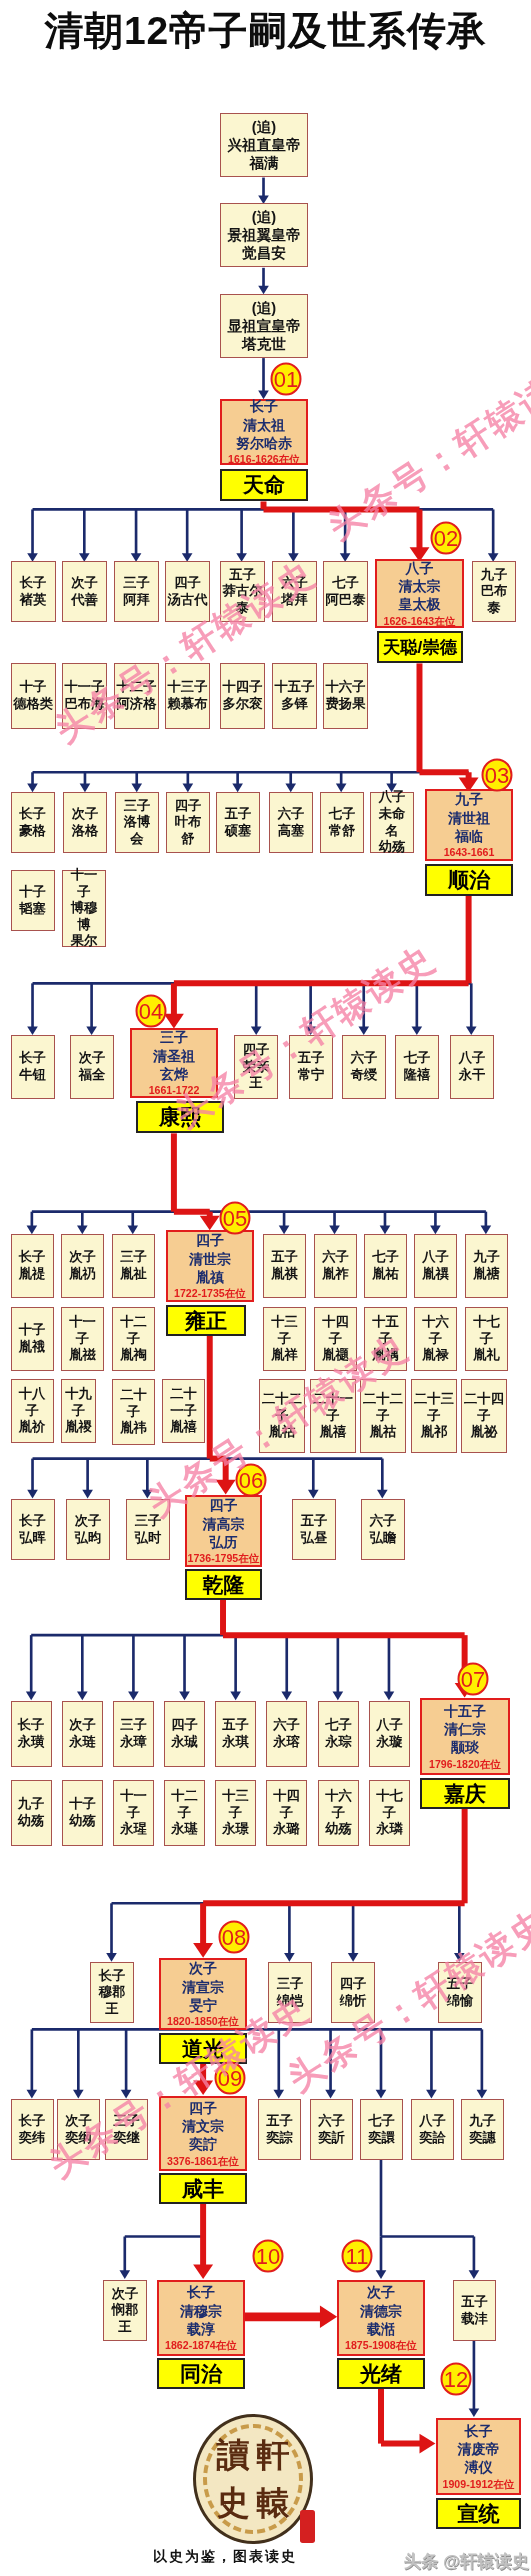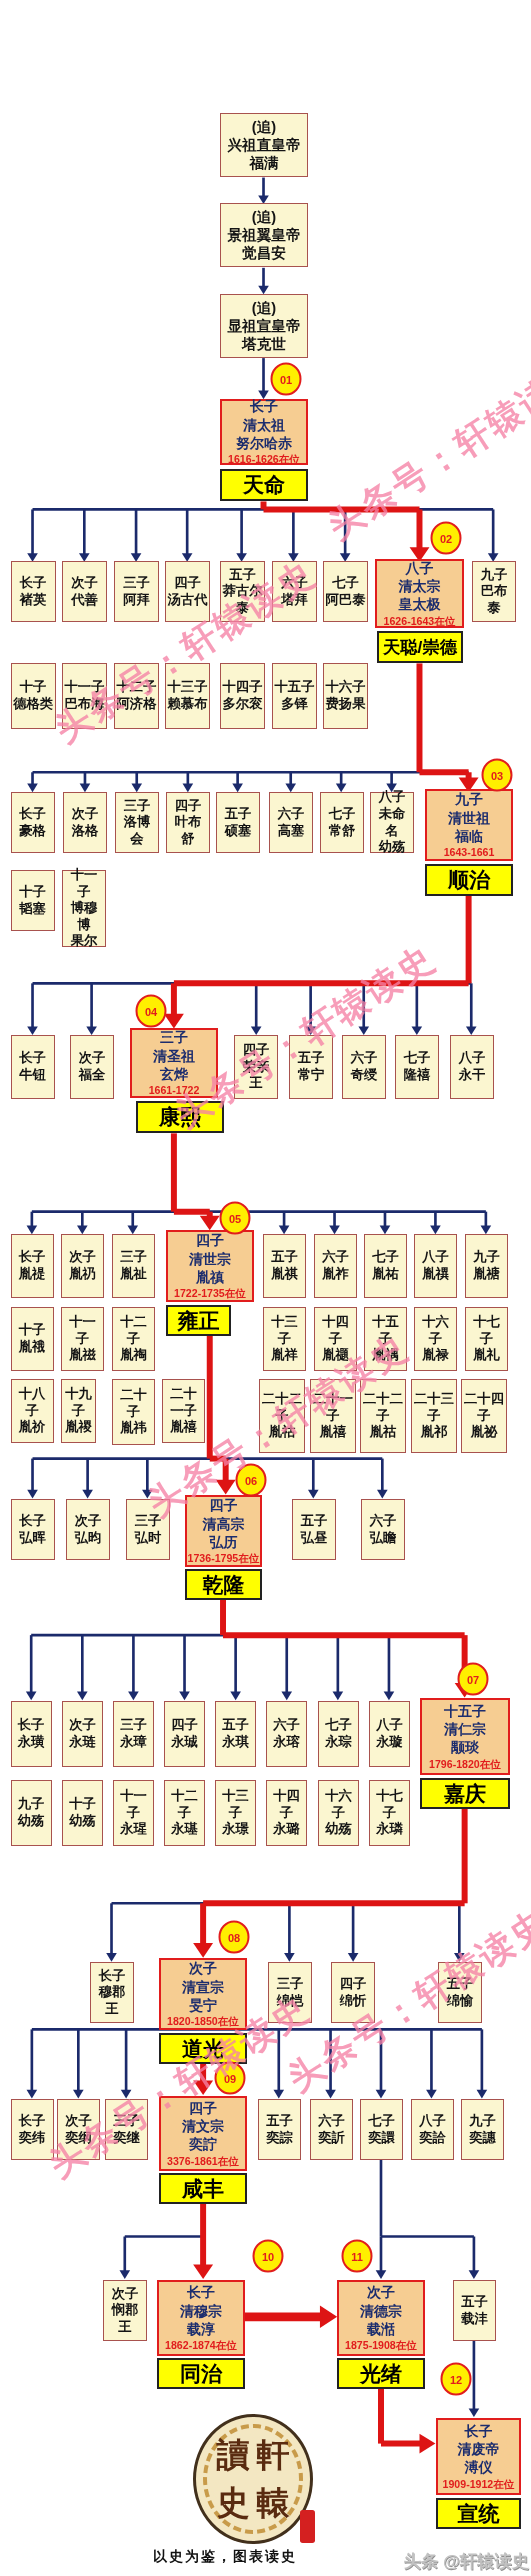--- a/index.html
+++ b/index.html
@@ -14,21 +14,21 @@
        justify-content:center;text-align:center;font-weight:700;color:#141414;font-size:13.3px;
        line-height:1.25;white-space:pre-line;box-sizing:border-box;z-index:2;padding:1.3px;}
   .anc{font-size:14.6px;font-weight:800;}
   .emp{background:#f6cd92;border:2.7px solid #e11d1d;flex-direction:column;}
   .emp .nm{color:#1c2d6e;font-size:14px;font-weight:800;white-space:pre-line;line-height:1.3;}
   .emp .yr{color:#e11d1d;font-size:10.6px;font-weight:800;margin-top:1.3px;white-space:nowrap;}
   .era{position:absolute;background:#ffff00;border:2px solid #222;display:flex;align-items:center;
        justify-content:center;font-weight:900;color:#000;font-size:21px;box-sizing:border-box;
        z-index:3;white-space:nowrap;}
   .badge{position:absolute;width:31px;height:33px;border-radius:50%;background:#ffef00;
-       border:2px solid #e11d1d;color:#e11d1d;font-weight:700;font-size:11px;display:flex;
+       border:2px solid #e11d1d;color:#e11d1d;font-weight:400;font-size:22px;display:flex;
        align-items:center;justify-content:center;transform:translate(-50%,-50%);z-index:4;
        box-sizing:border-box;}
   .wm{position:absolute;color:rgba(245,130,165,.78);font-size:35px;font-weight:900;
        transform:rotate(-33deg);transform-origin:left top;letter-spacing:2.7px;white-space:nowrap;
        z-index:5;pointer-events:none;}
   .seal{position:absolute;left:193px;top:2414px;width:120px;height:130px;border:3.3px solid #42301c;
        border-radius:50%;background:#f3e7c2;box-sizing:border-box;z-index:2;display:flex;
        align-items:center;justify-content:center;}
   .seal .ring{position:absolute;left:6.6px;top:6.6px;right:6.6px;bottom:6.6px;border:4px dashed #c89b4a;
        border-radius:50%;}
@@ -216,20 +216,21 @@
       <polygon points="685,2534 715,2534 700,2556" fill="#dd1414"></polygon>
       <polygon points="291,2926 321,2926 306,2948" fill="#dd1414"></polygon>
       <polygon points="291,3133 321,3133 306,3155" fill="#dd1414"></polygon>
       <polygon points="291,3410 321,3410 306,3432" fill="#dd1414"></polygon>
       <line x1="368" y1="3489" x2="490" y2="3489" stroke="#dd1414" stroke-width="13"></line>
       <polygon points="482,3472 482,3506 508,3489" fill="#dd1414"></polygon>
       <line x1="574" y1="3596" x2="574" y2="3680" stroke="#dd1414" stroke-width="9"></line>
       <line x1="574" y1="3680" x2="638" y2="3680" stroke="#dd1414" stroke-width="9"></line>
       <polygon points="632,3665 632,3695 656,3680" fill="#dd1414"></polygon>
     </svg>
+  <div class="title">清朝12帝子嗣及世系传承</div>
   <div id="nodes">
       <div class="box anc" style="left: 220px; top: 113px; width: 88px; height: 64px;">(追)
 兴祖直皇帝
 福满</div>
       <div class="box anc" style="left: 220px; top: 203px; width: 88px; height: 64px;">(追)
 景祖翼皇帝
 觉昌安</div>
       <div class="box anc" style="left: 220px; top: 294px; width: 88px; height: 64px;">(追)
 显祖宣皇帝
 塔克世</div>
@@ -441,21 +442,21 @@
       <div class="era" style="left: 425px; top: 864px; width: 88px; height: 32px;">顺治</div>
       <div class="badge" style="left: 497px; top: 775px;">03</div>
       <div class="box emp" style="left: 130px; top: 1028px; width: 88px; height: 70px;"><div class="nm">三子
 清圣祖
 玄烨</div><div class="yr">1661-1722</div></div>
       <div class="era" style="left: 130px; top: 1101px; width: 88px; height: 32px; margin-left: 6px;">康熙</div>
       <div class="badge" style="left: 151px; top: 1011px;">04</div>
       <div class="box emp" style="left: 166px; top: 1230px; width: 88px; height: 72px;"><div class="nm">四子
 清世宗
 胤禛</div><div class="yr">1722-1735在位</div></div>
-      <div class="era" style="left: 166px; top: 1305px; width: 65px; height: 31px;">雍正</div>
+      <div class="era" style="left: 166px; top: 1305px; width: 80px; height: 31px;">雍正</div>
       <div class="badge" style="left: 235px; top: 1218px;">05</div>
       <div class="box emp" style="left: 185px; top: 1495px; width: 77px; height: 72px;"><div class="nm">四子
 清高宗
 弘历</div><div class="yr">1736-1795在位</div></div>
       <div class="era" style="left: 185px; top: 1569px; width: 77px; height: 31px;">乾隆</div>
       <div class="badge" style="left: 251px; top: 1480px;">06</div>
       <div class="box emp" style="left: 420px; top: 1698px; width: 90px; height: 77px;"><div class="nm">十五子
 清仁宗
 颙琰</div><div class="yr">1796-1820在位</div></div>
       <div class="era" style="left: 420px; top: 1778px; width: 90px; height: 31px;">嘉庆</div>

